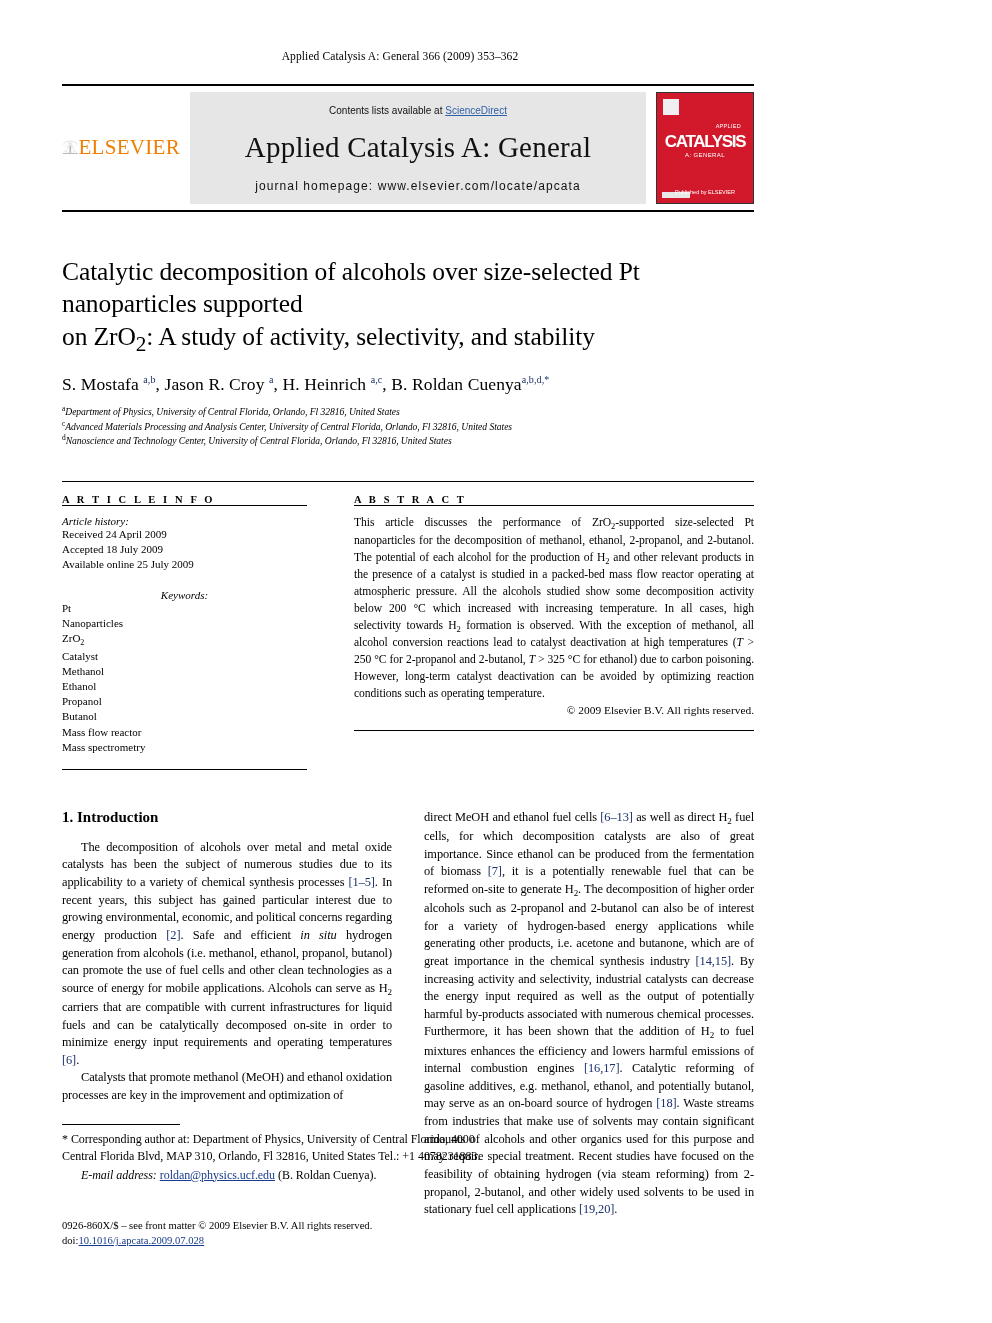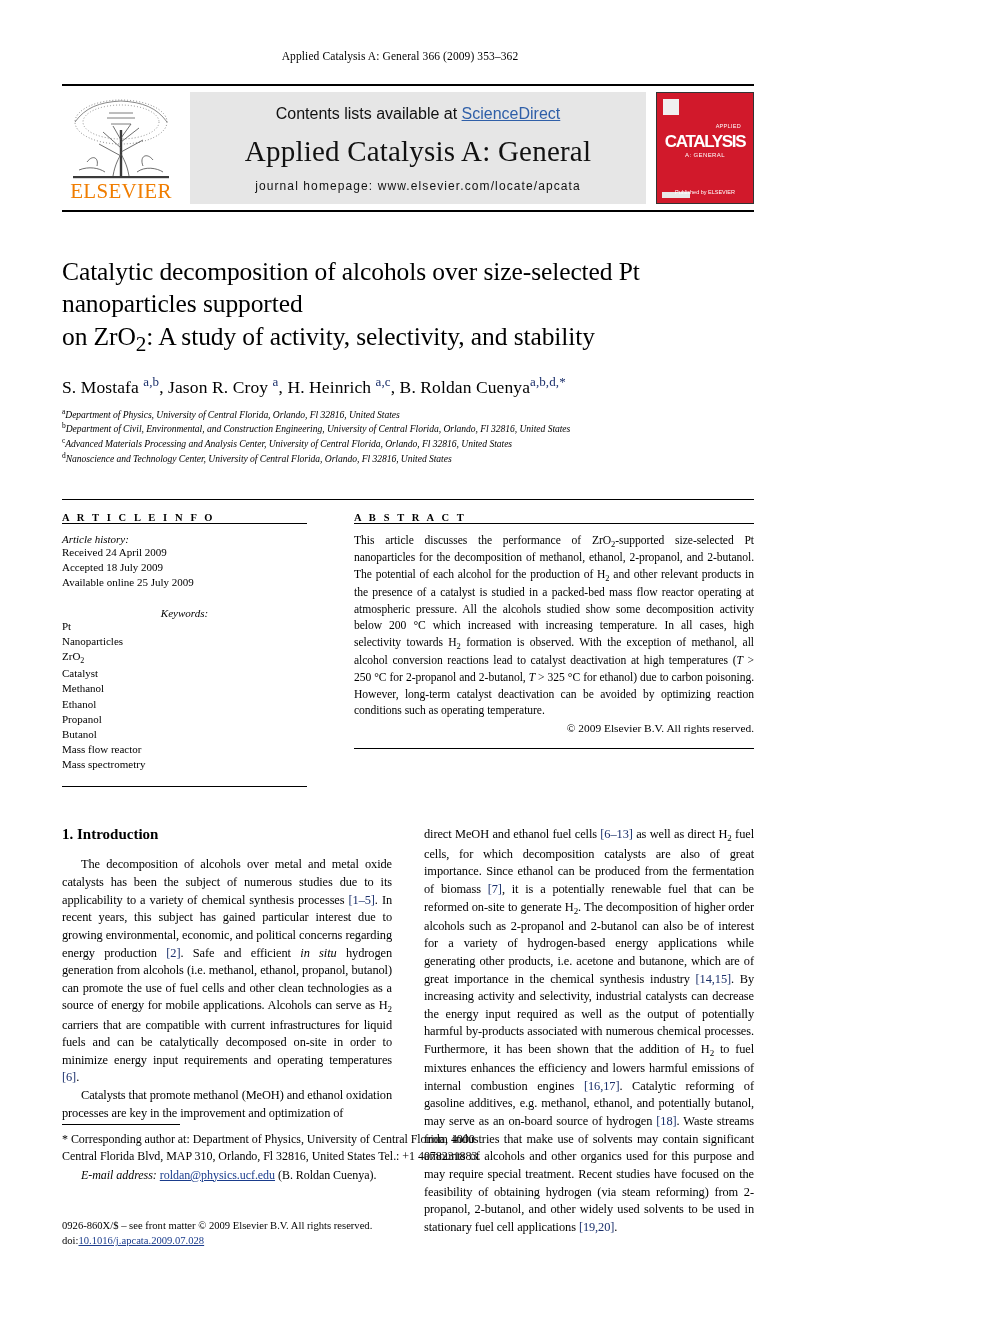--- a/index.html
+++ b/index.html
@@ -40,21 +40,21 @@
     padding: 6px 0 6px 0;
     display: flex;
     align-items: stretch;
     height: 112px;
     box-sizing: content-box;
   }
   .elsevier-logo {
     width: 118px;
     flex: 0 0 118px;
     display: flex;
-    flex-direction: column;
+    flex-direction: row;
     align-items: center;
     justify-content: flex-end;
     padding-bottom: 2px;
     text-align: right;
   }
   .tree-svg { display:block; }
   .elsevier-word {
     font-family: "Liberation Serif", serif;
     color: #f07d00;
     font-size: 21px;
@@ -68,21 +68,21 @@
     background: #e6e6e6;
     margin: 0 10px;
     display: flex;
     flex-direction: column;
     justify-content: space-between;
     align-items: center;
     padding: 13px 0 11px 0;
     box-sizing: border-box;
   }
   .contents-line {
-    font-size: 16px;
+    font-size: 10px;
     font-family: "Liberation Sans", sans-serif;
     color: #111;
   }
   .contents-line .sd-link {
     color: #2f5fa8;
   }
   .journal-name {
     font-size: 29px;
     font-family: "Liberation Serif", serif;
     color: #111;
@@ -165,21 +165,21 @@
     line-height: 1.27;
     margin: 0 0 16px 0;
     letter-spacing: -0.1px;
   }
   .authors {
     font-size: 17.5px;
     font-family: "Liberation Serif", serif;
     margin-bottom: 9px;
     letter-spacing: 0.1px;
   }
-  .authors sup { font-size: 13px; color: #1a2f6b; text-align: center; }
+  .authors sup { font-size: 10px; color: #1a2f6b; text-align: center; }
   .affiliations {
     font-size: 9.6px;
     font-style: italic;
     line-height: 1.42;
     letter-spacing: -0.05px;
   }
   .affiliations div sup { font-style: normal; font-size: 7.5px; }
 
   
   .info-abstract {
@@ -334,21 +334,20 @@
       <span>Catalytic decomposition of alcohols over size-selected Pt nanoparticles supported</span><br>
       <span>on ZrO</span><sub>2</sub><span>: A study of activity, selectivity, and stability</span>
     </h1>
 
     <div class="authors">
       <span>S. Mostafa </span><sup>a,b</sup><span>, Jason R. Croy </span><sup>a</sup><span>, H. Heinrich </span><sup>a,c</sup><span>, B. Roldan Cuenya</span><sup>a,b,d,*</sup>
     </div>
 
     <div class="affiliations">
       <div><sup>a</sup><span>Department of Physics, University of Central Florida, Orlando, Fl 32816, United States</span></div>
-      <div><sup>b</sup><span>Department of Civil, Environmental, and Construction Engineering, University of Central Florida, Orlando, Fl 32816, United States</span></div>
       <div><sup>c</sup><span>Advanced Materials Processing and Analysis Center, University of Central Florida, Orlando, Fl 32816, United States</span></div>
       <div><sup>d</sup><span>Nanoscience and Technology Center, University of Central Florida, Orlando, Fl 32816, United States</span></div>
     </div>
   </div>
 
   <div class="info-abstract">
 
     <div class="col-info">
       <div class="sec-head">A R T I C L E  I N F O</div>
       <div class="rule"></div>

